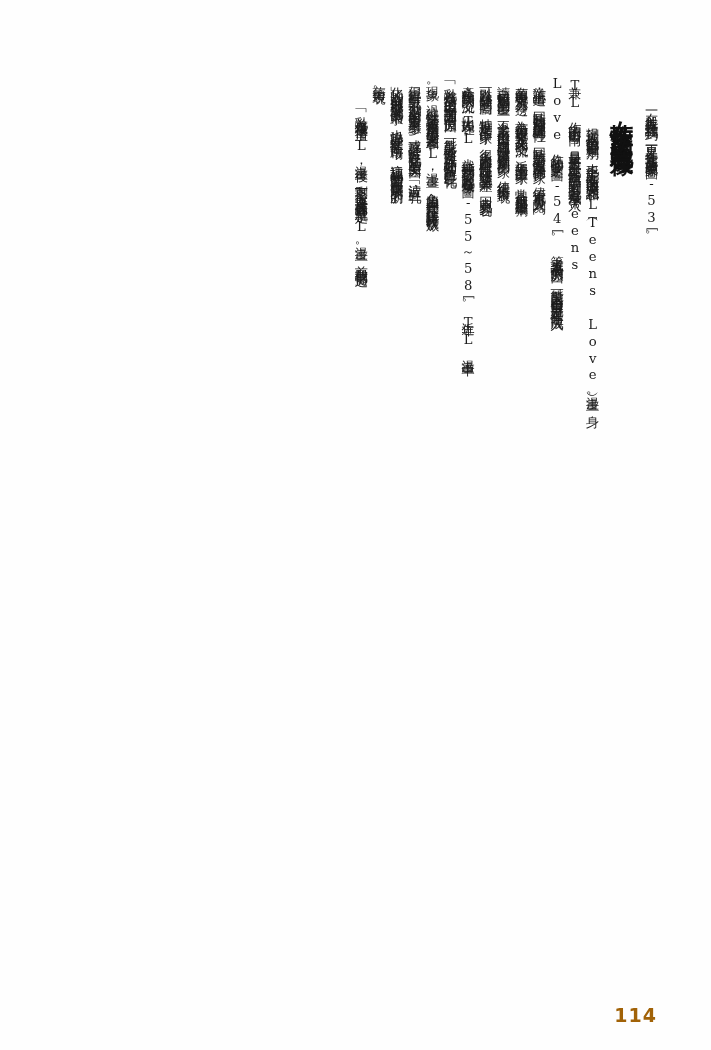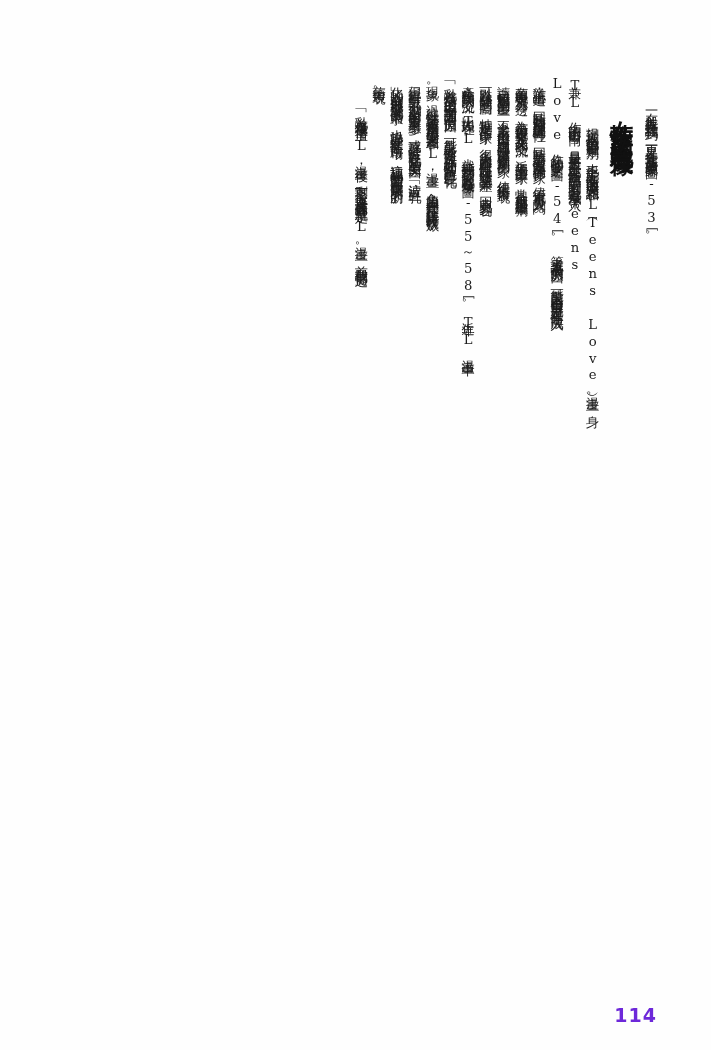--- a/index.html
+++ b/index.html
@@ -74,21 +74,21 @@
     padding-top: 26px;
   }
 
   .page-number {
     position: absolute;
     right: 54px;
     bottom: 24px;
     font-family: "DejaVu Sans", sans-serif;
     font-size: 19px;
     font-weight: bold;
-    color: #6d28d9;
+    color: #a16207;
     letter-spacing: 1px;
   }
 
   
 </style>
 </head>
 <body>
 
 <div class="page">
 

